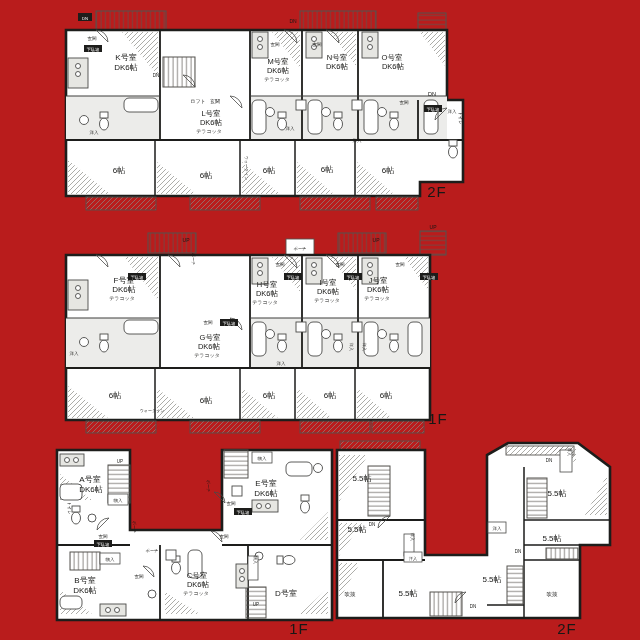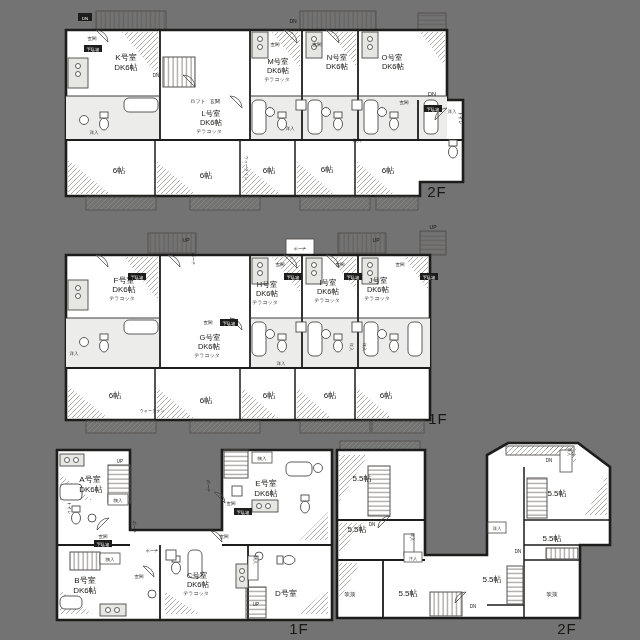--- a/index.html
+++ b/index.html
@@ -1,16 +1,16 @@
 <!DOCTYPE html>
 <html><head>
 <meta charset="utf-8">
 <style>
   html,body{margin:0;padding:0;background:#fbfbf8;}
-  #stage{position:relative;width:640px;height:640px;background:#737373;overflow:hidden;}
+  #stage{position:relative;width:640px;height:640px;background:#b91c1c;overflow:hidden;}
   svg{display:block;}
   svg text{font-family:"Liberation Sans","DejaVu Sans",sans-serif;fill:#181816;text-anchor:middle;}
   .t8{font-size:8px}.t75{font-size:7.5px}.t55{font-size:5.5px}
   .t5{font-size:5px}.t45{font-size:4.5px}.t42{font-size:4.2px}.t4{font-size:4px}
   .tf{font-size:15px;letter-spacing:1px}
   .tw{font-size:4.2px;fill:#ffffff}
   .outer{fill:#ffffff;stroke:#1d1d1b;stroke-width:2.6;stroke-linejoin:miter}
   .iw{stroke:#1d1d1b;stroke-width:1.8;fill:none}
   .iw15{stroke:#1d1d1b;stroke-width:1.5;fill:none}
   .thin{stroke:#3c3c3a;stroke-width:1;fill:none}

